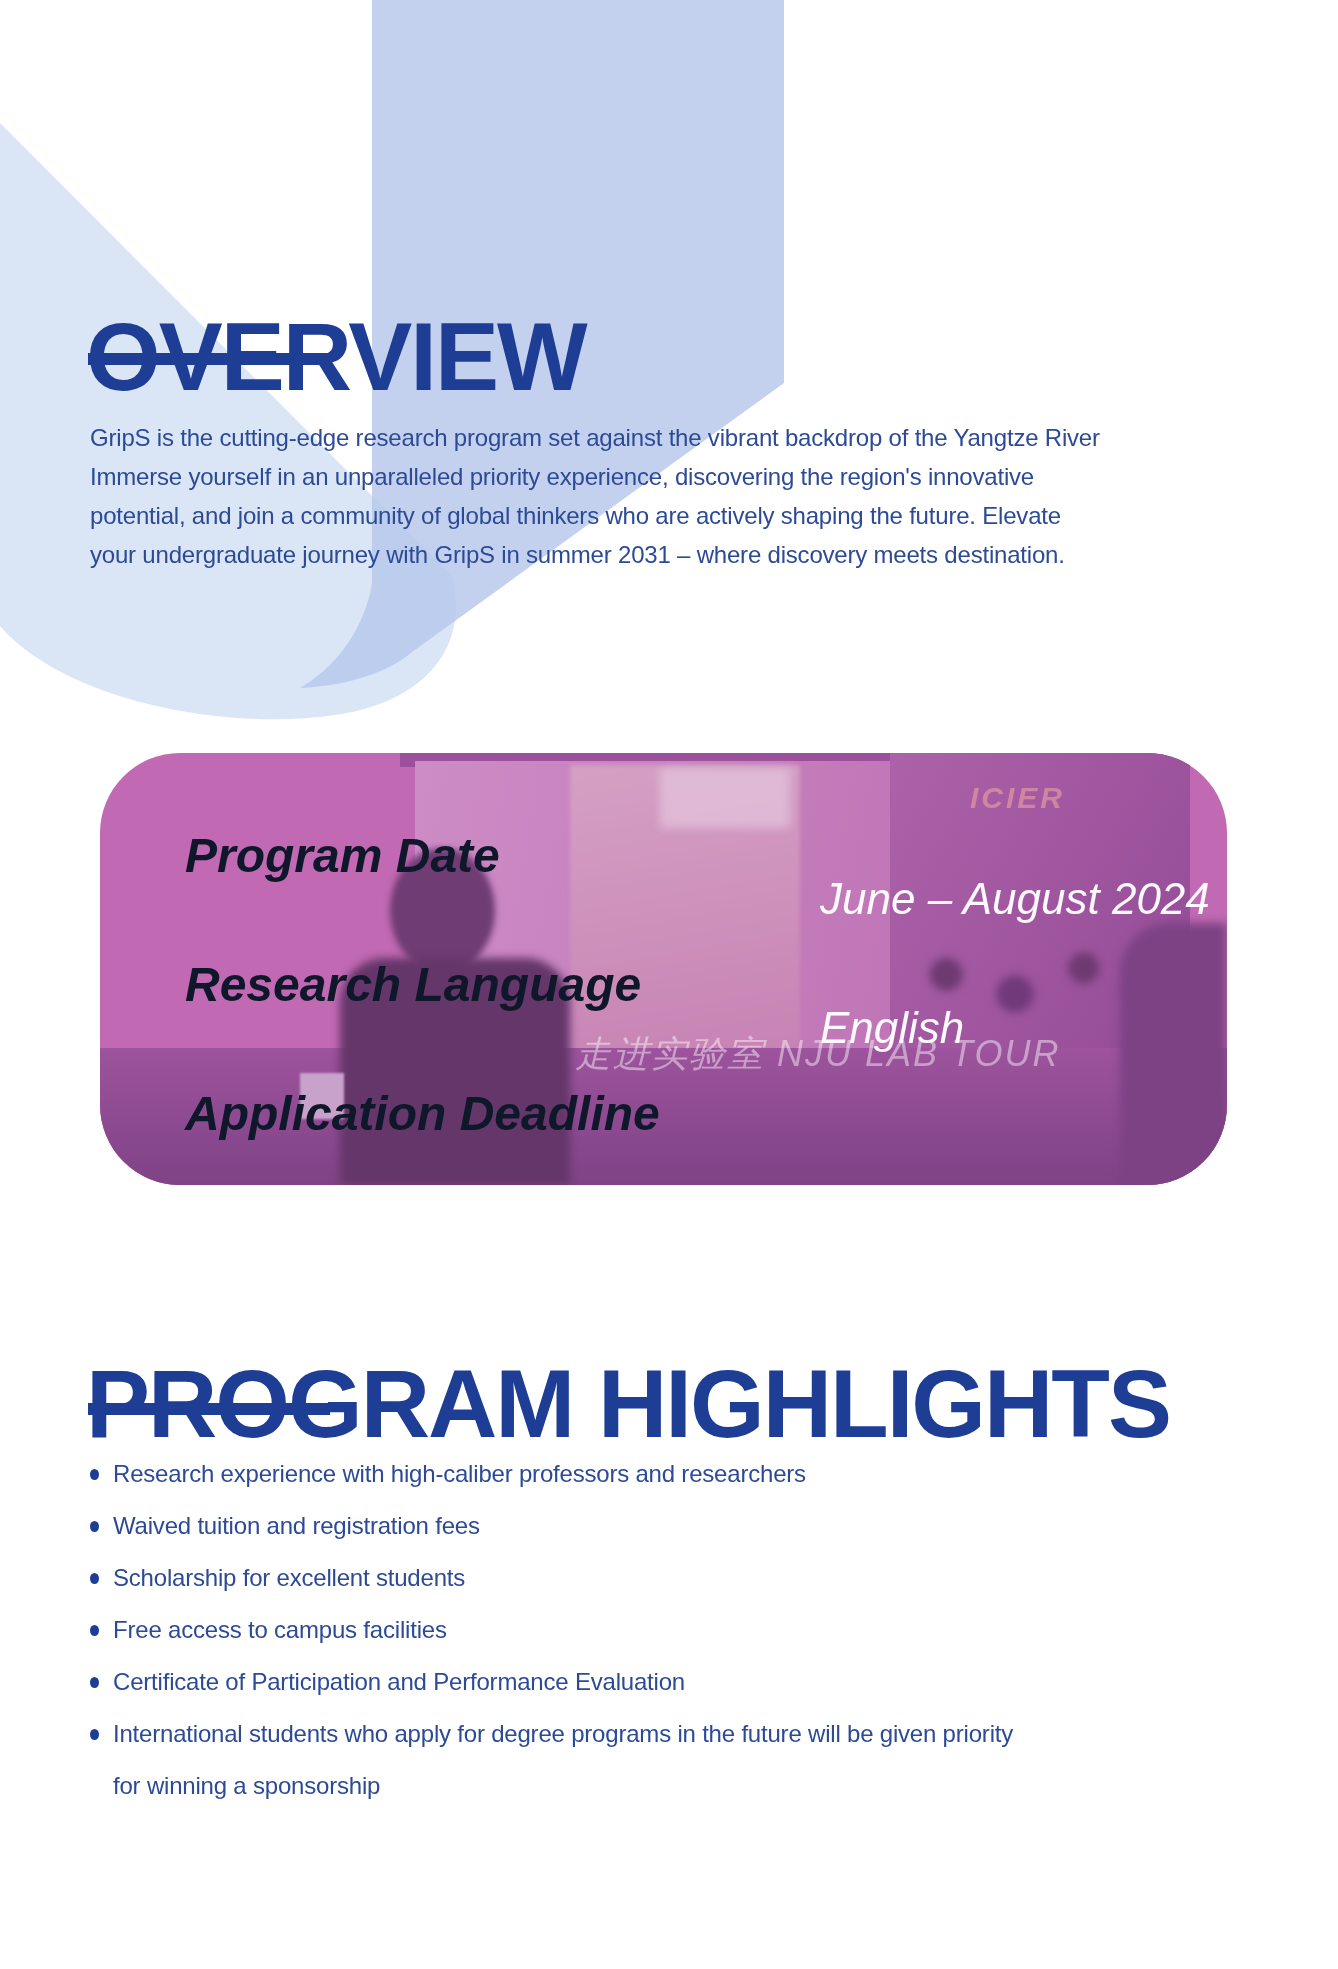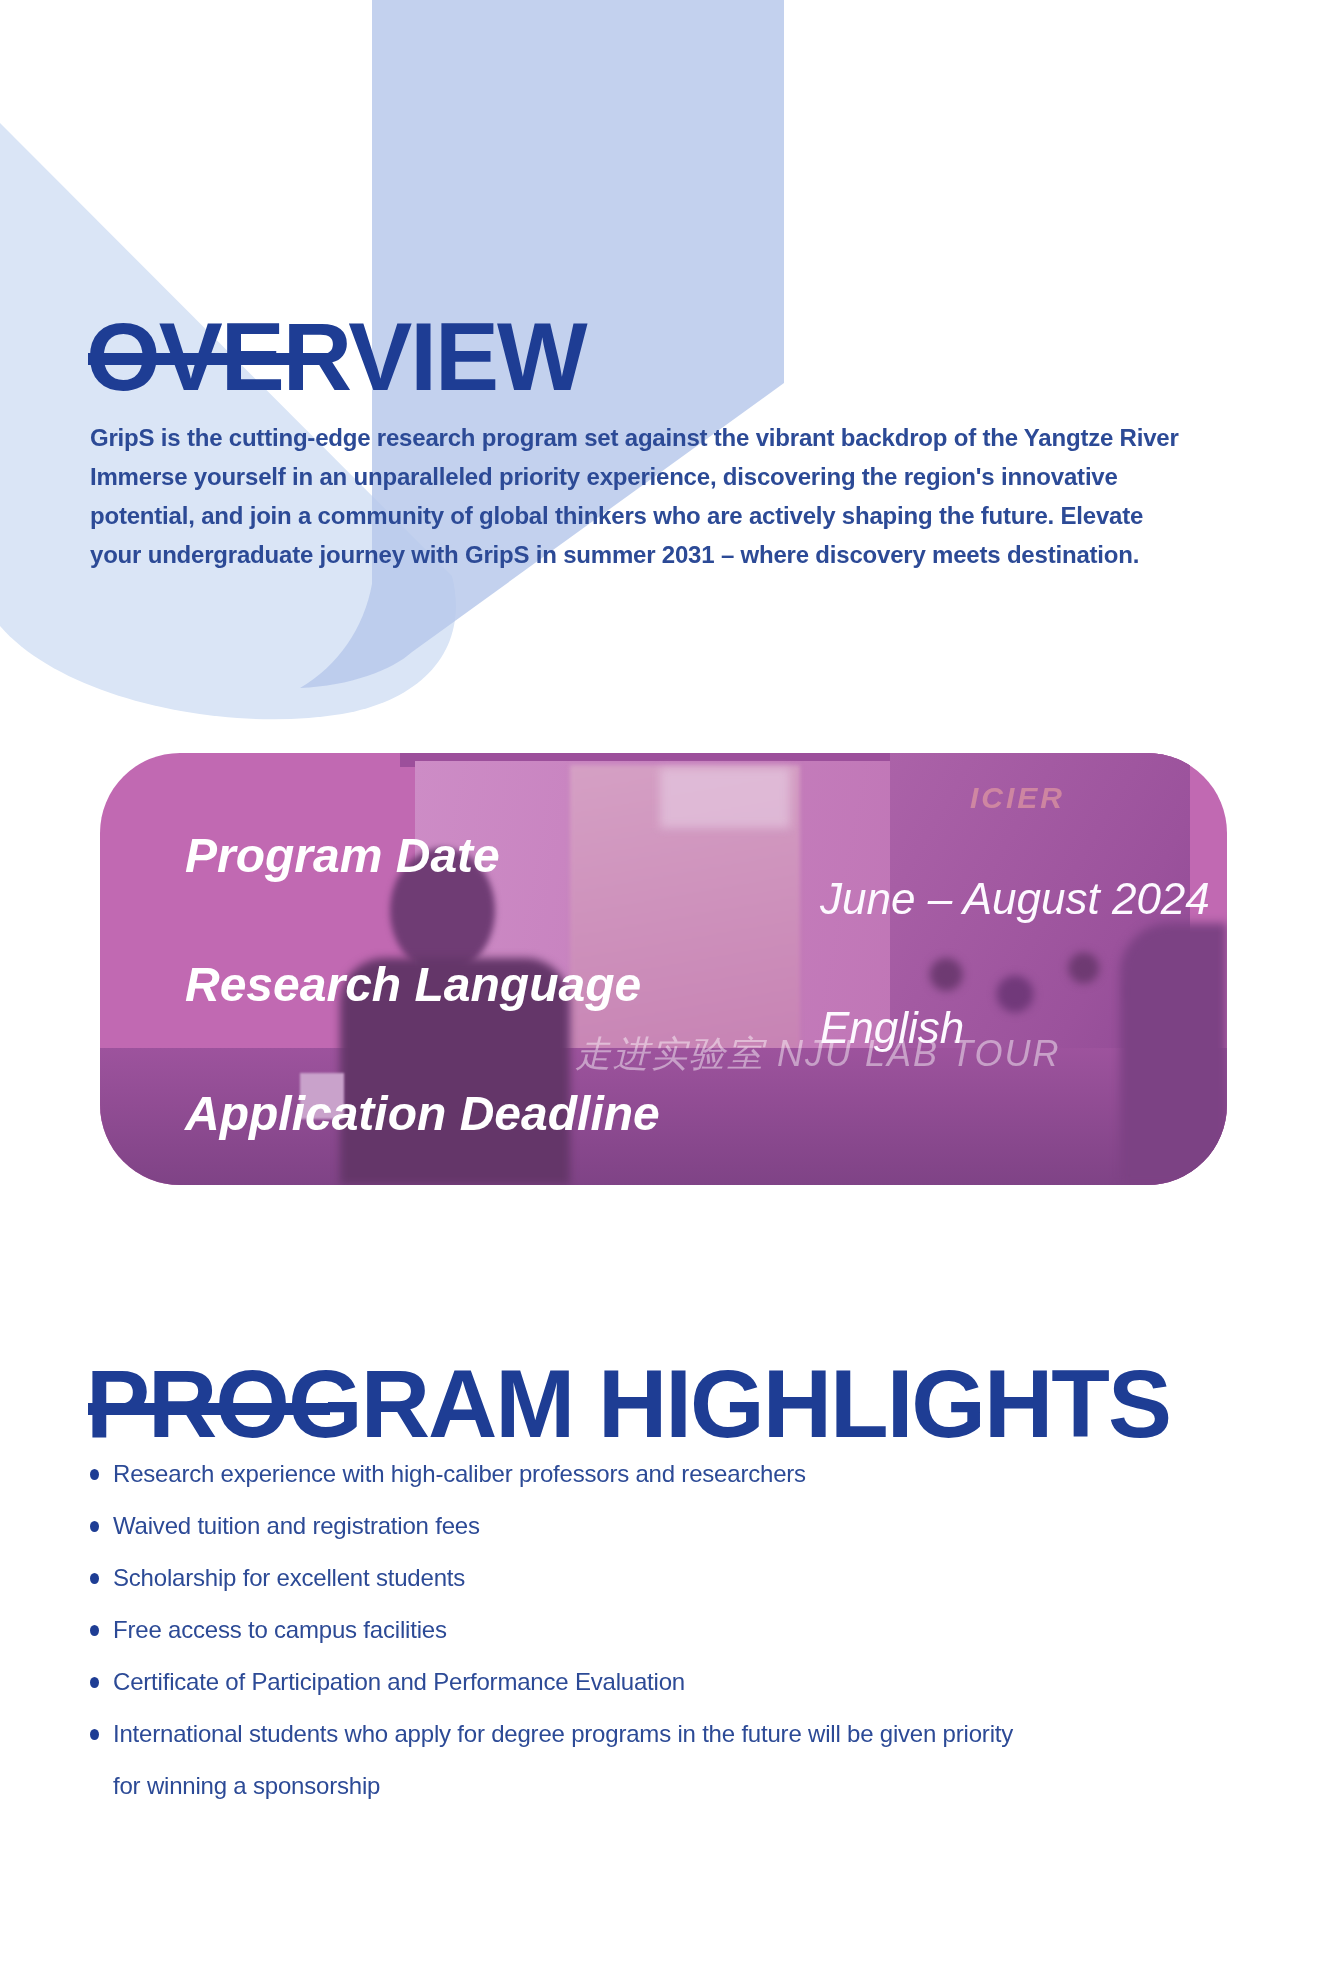--- a/index.html
+++ b/index.html
@@ -22,21 +22,21 @@
     background:#1e3d94; z-index:2;
   }
   .ul-overview{top:353px;}
   .ul-highlights{top:1403px;}
 
   
   .para{
     position:absolute; left:90px; top:418px; z-index:2;
     font-size:24px; letter-spacing:-0.2px; color:#2c4a96; line-height:39px;
   }
-  .para-line{white-space:nowrap;font-weight:bold;}
+  .para-line{white-space:nowrap;}
 
   
   .info-card{
     position:absolute; left:100px; top:753px; width:1127px; height:432px;
     border-radius:80px; background:#c169b2; overflow:hidden; z-index:1;font-style:italic;
   }
   .photo{position:absolute; inset:0;}
   .photo div{position:absolute;}
   .ph-top-stripe{left:300px; top:0; width:790px; height:14px; background:#9c4f9b;}
   .ph-screen{left:315px; top:8px; width:755px; height:295px;
@@ -65,21 +65,21 @@
     border-radius:50px 0 0 0; background:#7c4284; filter:blur(5px);}
   .ph-qr{left:200px; top:320px; width:44px; height:46px; background:#c9a2cb; filter:blur(1px);}
 
   .photo-watermark{
     position:absolute; left:475px; top:277px; z-index:2;
     font-size:36px; color:rgba(255,255,255,0.45); letter-spacing:2px; white-space:nowrap;text-align:center;
   }
   .card-rows{position:absolute; left:85px; top:75px; z-index:3; width:1000px;}
   .info-row{position:relative; margin-bottom:73px; height:56px;}
   .info-label{
-    font-size:48px; font-weight:700; color:#ffffff; line-height:56px; white-space:nowrap;
+    font-size:48px; font-weight:700; color:#0f172a; line-height:56px; white-space:nowrap;
   }
   .info-value{
     position:absolute; left:635px; top:10px;
     font-size:44px; font-weight:400; color:#fdf9ff; line-height:50px; white-space:nowrap;margin-top:36px;
   }
 
   
   .hl-list{position:absolute; left:88px; top:1448px; width:1200px; z-index:2;}
   .hl-item{display:flex; align-items:flex-start;}
   .dot{

